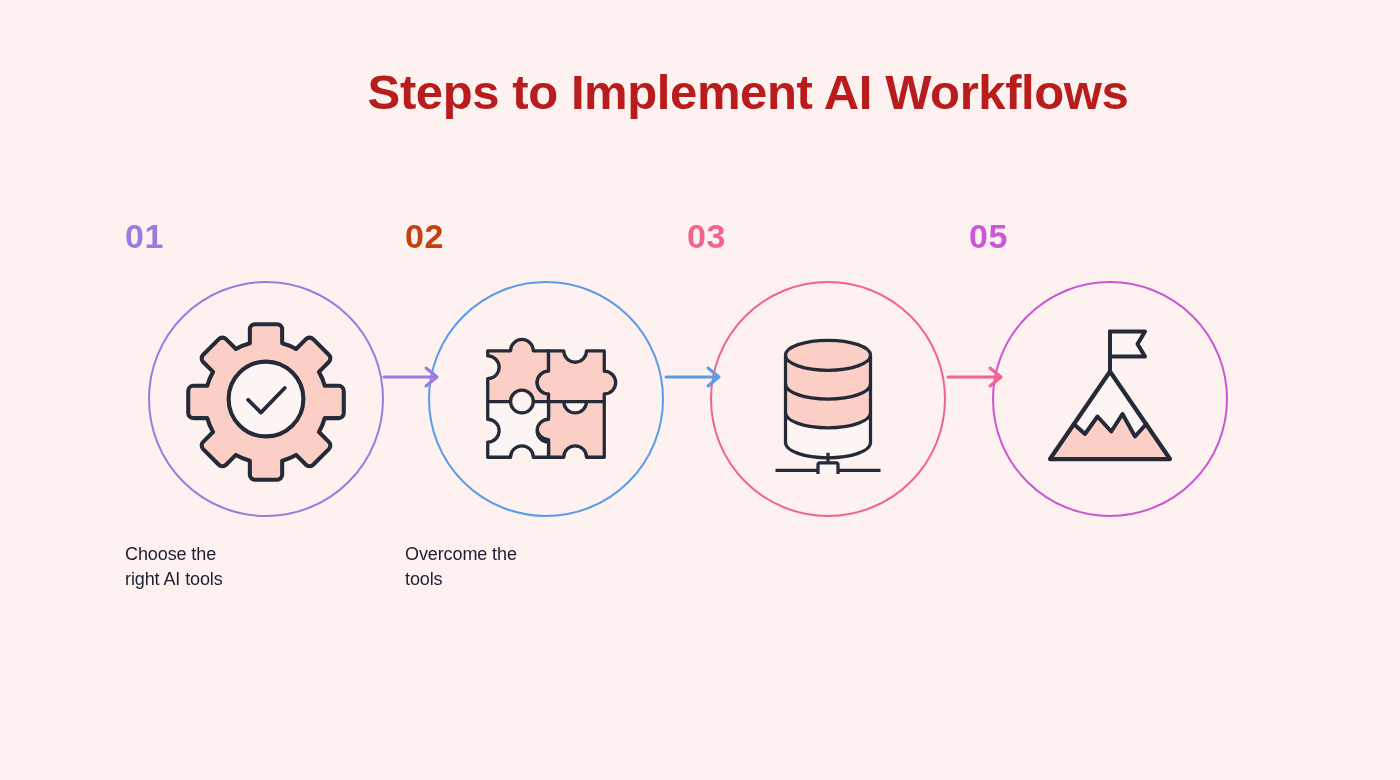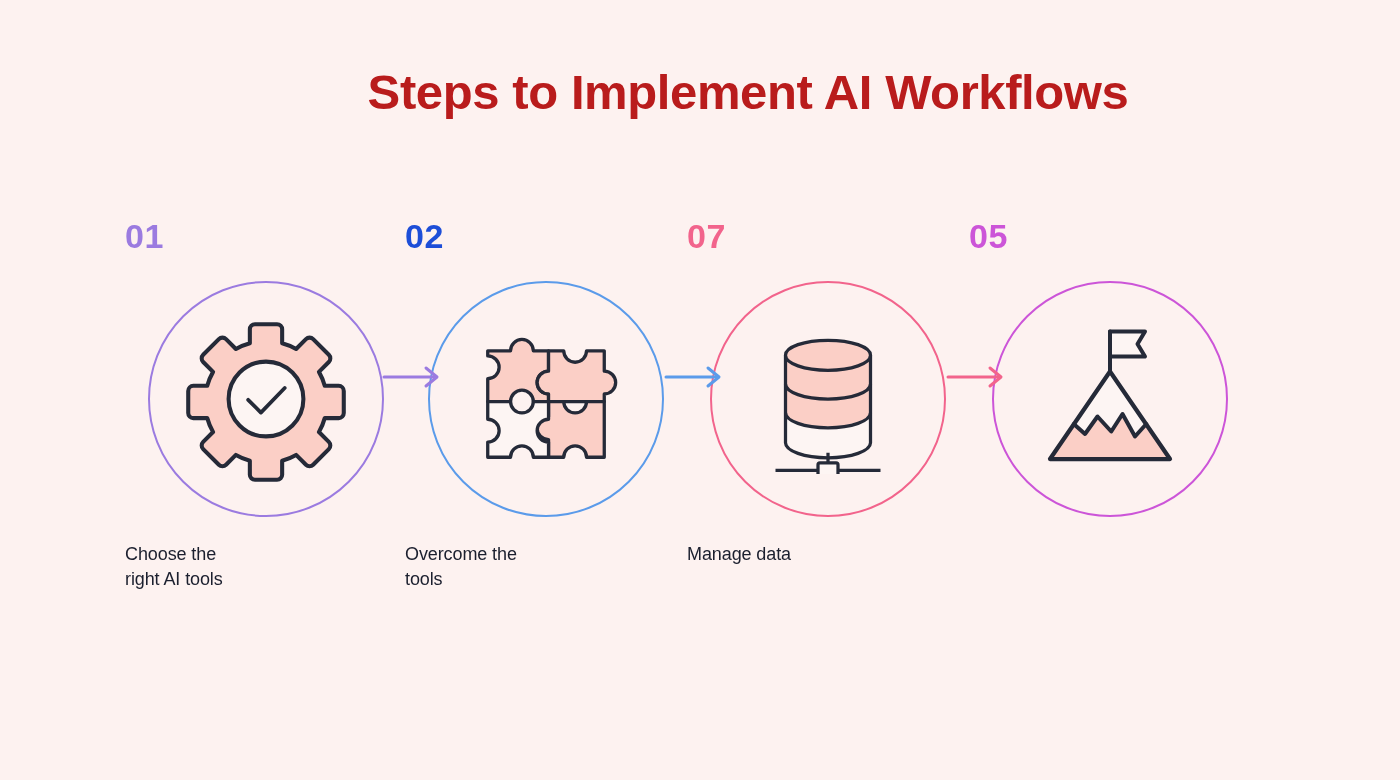--- a/index.html
+++ b/index.html
@@ -107,21 +107,21 @@
           </svg>
         </div>
       </div>
       <div class="caption">
         <div>Choose the</div>
         <div>right AI tools</div>
       </div>
     </div>
 
     <div class="step" id="step-1" style="left:405px;">
-      <div class="step-num" id="num-1" style="color: #1d4ed8;">02</div>
+      <div class="step-num" id="num-1" style="color: #c2410c;">02</div>
       <div class="circle-wrap">
         <div class="circle" id="circ-1" style="border-color: rgb(91, 155, 234);"></div>
         <div class="icon-holder">
           <svg width="152" height="152" viewBox="0 0 120 120">
 
             <path d="M14,22 h18 a9,9 0 0 1 18,0 h12 v16 a9,9 0 0 0 0,18 v6 h-12 a9,9 0 0 0 -18,0 h-18 v-18 a9,9 0 0 0 0,-18 z" fill="#FBCFC6" stroke="#252A38" stroke-width="2.6" stroke-linejoin="round"></path>
 
             <path d="M62,22 h12 a9,9 0 0 0 18,0 h14 v16 a9,9 0 0 1 0,18 v6 h-44 v-6 a9,9 0 0 1 0,-18 z" fill="#FBCFC6" stroke="#252A38" stroke-width="2.6" stroke-linejoin="round"></path>
 
             <path d="M62,62 h12 a9,9 0 0 0 18,0 h14 v44 h-14 a9,9 0 0 0 -18,0 h-12 v-14 a9,9 0 0 1 0,-18 z" fill="#FBCFC6" stroke="#252A38" stroke-width="2.6" stroke-linejoin="round"></path>
@@ -130,21 +130,21 @@
           </svg>
         </div>
       </div>
       <div class="caption">
         <div>Overcome the</div>
         <div>tools</div>
       </div>
     </div>
 
     <div class="step" id="step-2" style="left:687px;">
-      <div class="step-num" id="num-2" style="color: rgb(242, 100, 140);">07</div>
+      <div class="step-num" id="num-2" style="color: rgb(242, 100, 140);">03</div>
       <div class="circle-wrap">
         <div class="circle" id="circ-2" style="border-color: rgb(242, 100, 140);"></div>
         <div class="icon-holder">
           <svg width="150" height="150" viewBox="0 0 120 120">
 
             <path d="M26,25 v70 a34,12 0 0 0 68,0 v-70 z" fill="#FDF5F3" stroke="none"></path>
 
             <path d="M26,25 v45 a34,12 0 0 0 68,0 v-45 z" fill="#FBCFC6" stroke="none"></path>
 
             <path d="M26,25 v70 a34,12 0 0 0 68,0 v-70" fill="none" stroke="#252A38" stroke-width="2.6" stroke-linejoin="round"></path>
@@ -154,24 +154,20 @@
             <path d="M26,48 a34,12 0 0 0 68,0" fill="none" stroke="#252A38" stroke-width="2.6"></path>
             <path d="M26,71 a34,12 0 0 0 68,0" fill="none" stroke="#252A38" stroke-width="2.6"></path>
 
             <line x1="60" y1="103" x2="60" y2="113" stroke="#252A38" stroke-width="2.6"></line>
 
             <line x1="18" y1="117" x2="102" y2="117" stroke="#252A38" stroke-width="2.6"></line>
 
             <rect x="52" y="111" width="16" height="12" rx="1.5" fill="#FDF5F3" stroke="#252A38" stroke-width="2.6"></rect>
           </svg>
         </div>
-      </div>
-      <div class="caption">
-        <div>Manage data</div>
-        <div></div>
       </div>
     </div>
 
     <div class="step" id="step-3" style="left:969px;">
       <div class="step-num" id="num-3" style="color: rgb(204, 85, 216);">05</div>
       <div class="circle-wrap">
         <div class="circle" id="circ-3" style="border-color: rgb(204, 85, 216);"></div>
         <div class="icon-holder">
           <svg width="150" height="150" viewBox="0 0 120 120">
 

